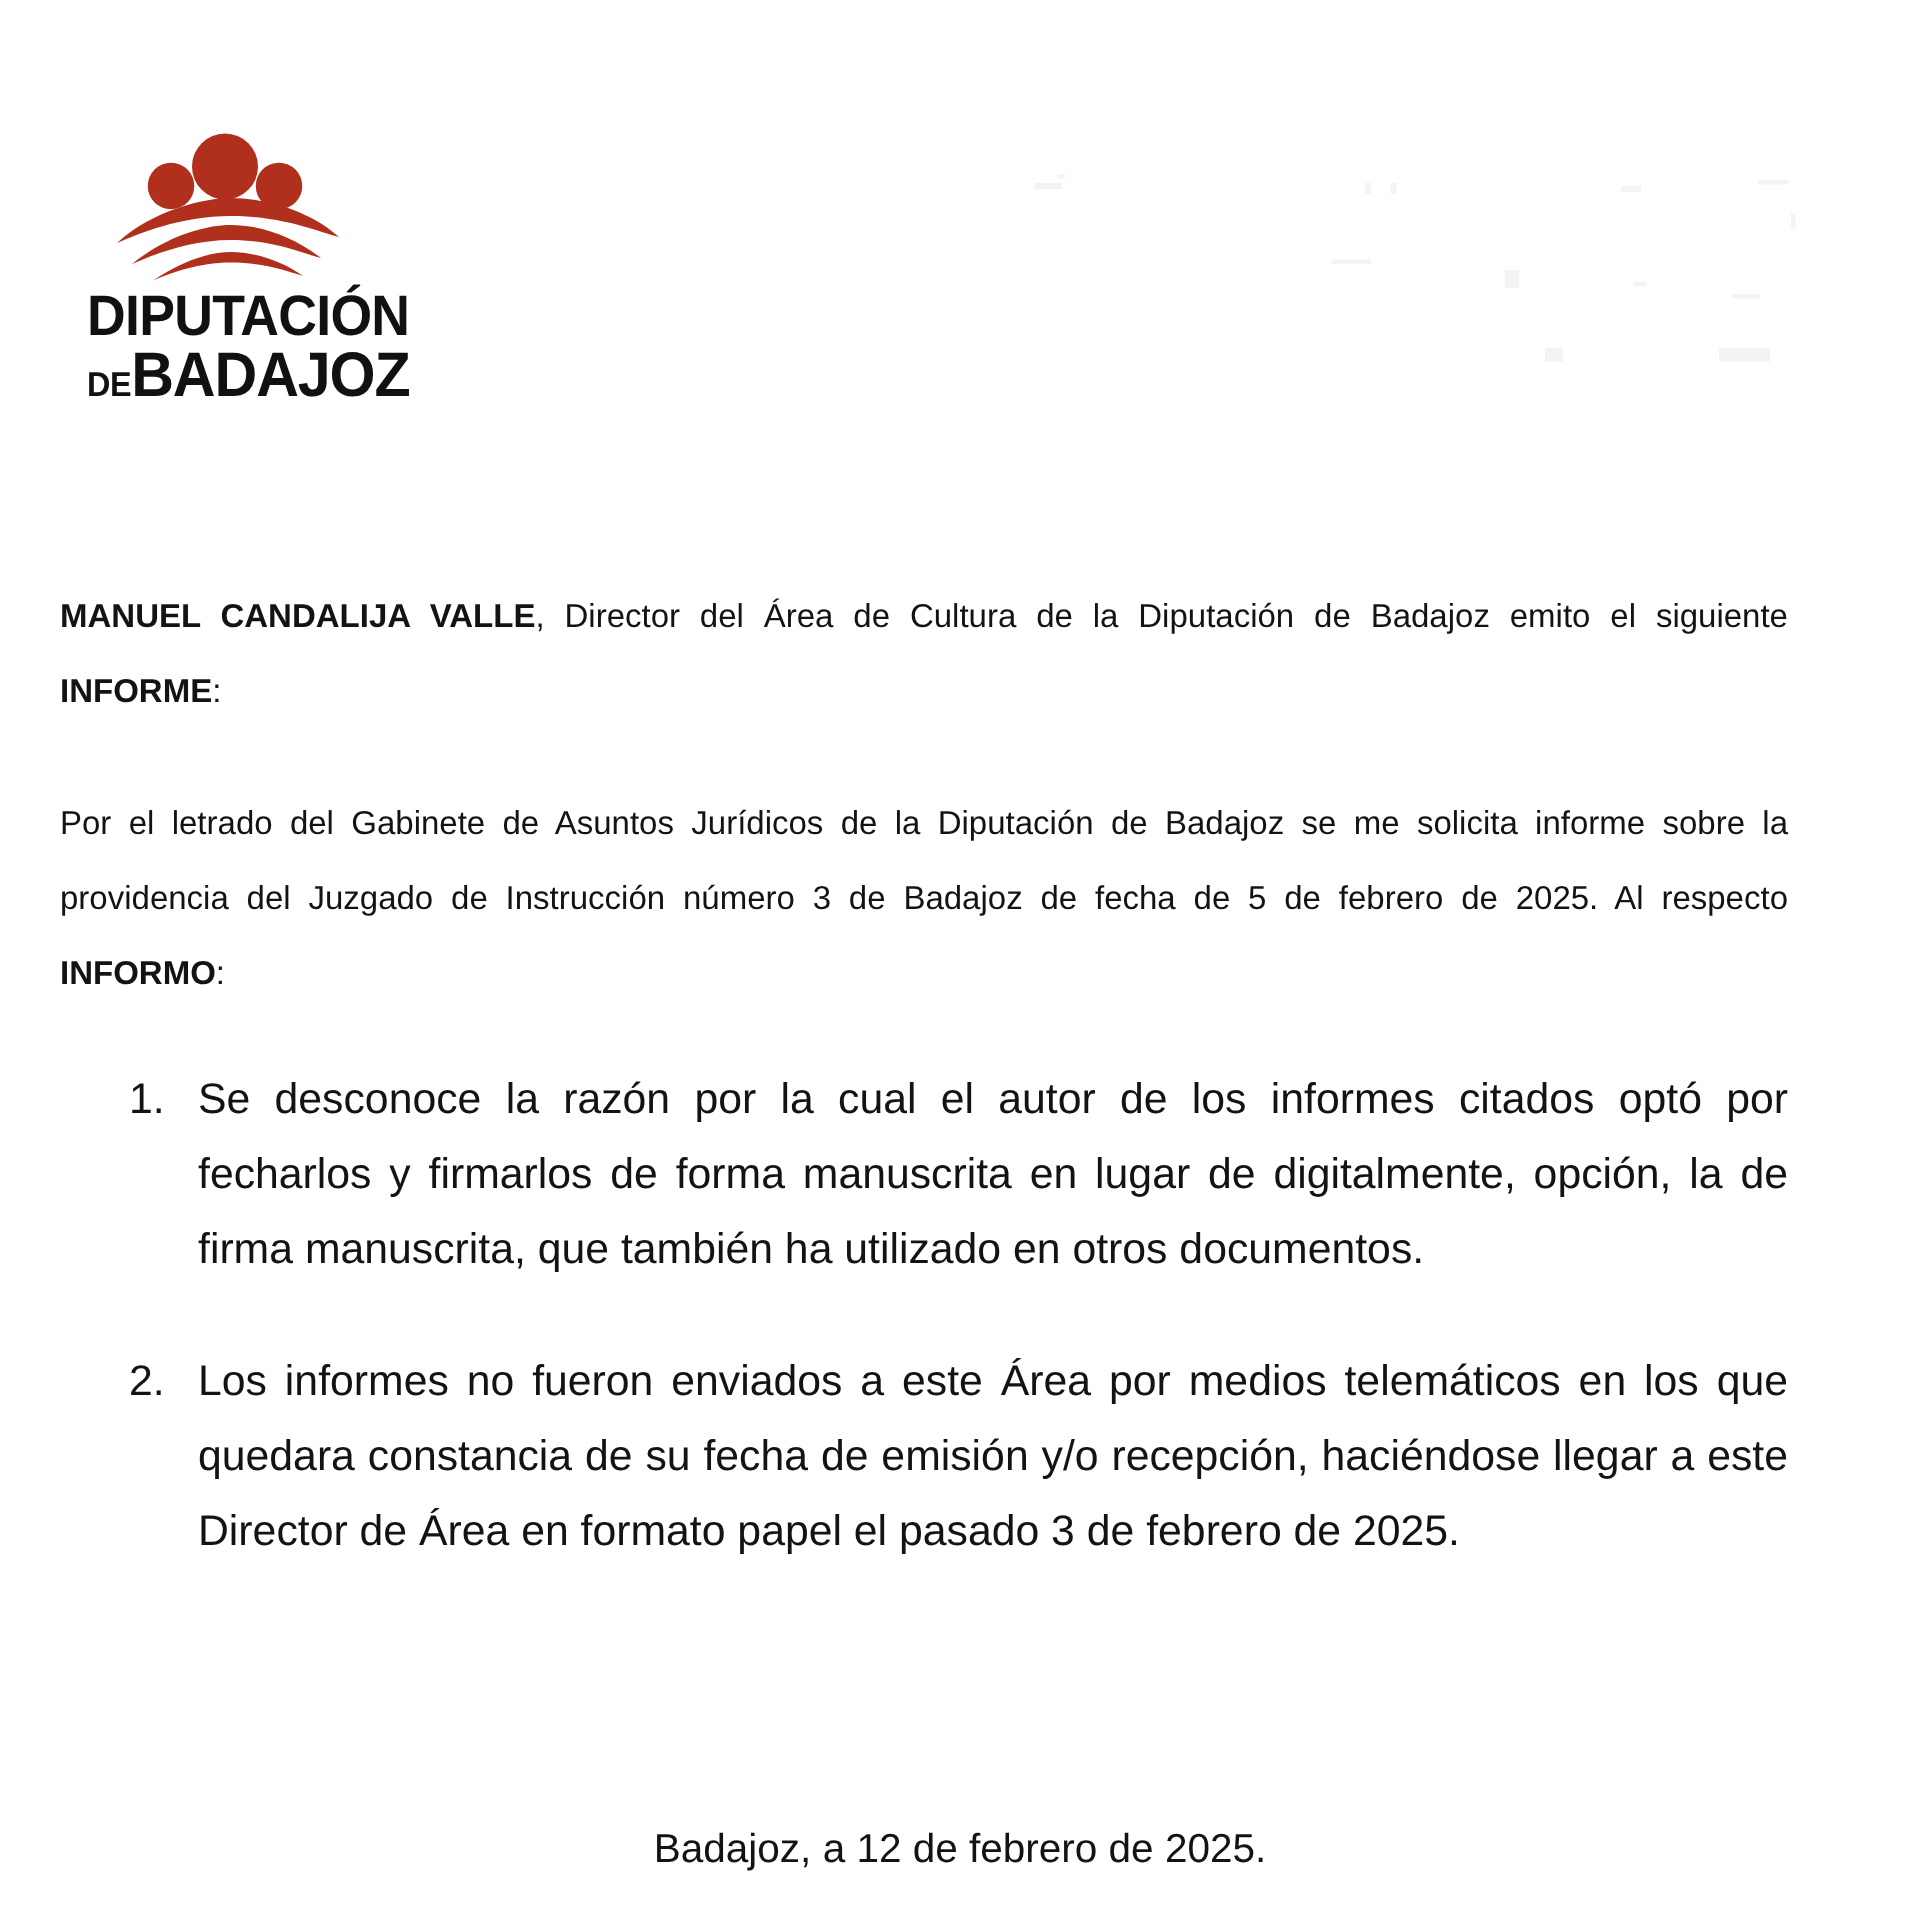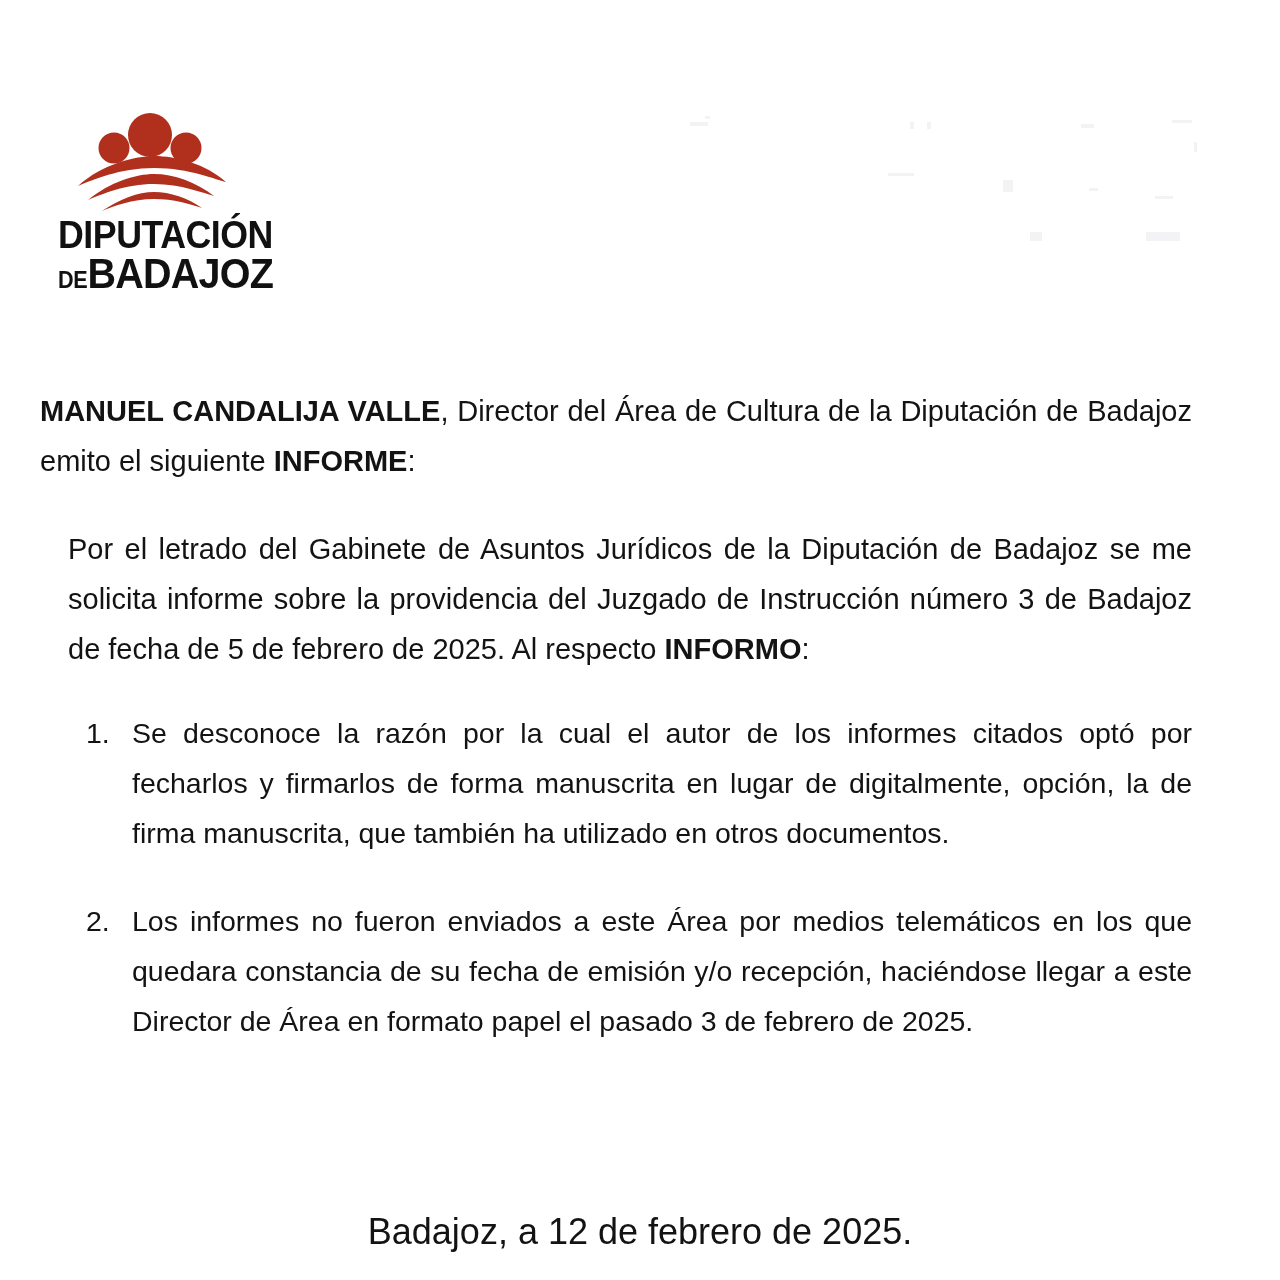--- a/index.html
+++ b/index.html
@@ -28,21 +28,21 @@
     position: absolute;
     background: #e9e9ec;
     opacity: 0.55;
     pointer-events: none;
   }
 
   
   .letterhead {
     position: absolute;
     left: 58px;
-    top: 112px;
+    top: 88px;
     width: 240px;
   }
   .logo-mark {
     position: relative;
     width: 170px;
     height: 100px;
     margin-left: 8px;
   }
   .logo-mark svg { display: block; }
 
@@ -84,27 +84,27 @@
   
   .body-block {
     position: absolute;
     left: 40px;
     top: 386px;
     width: 1152px;
   }
 
   p.para {
     margin: 0;
-    font-size: 29px;
+    font-size: 22px;
     line-height: 50px;
     text-align: justify;
     text-justify: inter-word;
     color: #131313;
   }
-  p.para + p.para { margin-top: 38px; margin-left: 28px; }
+  p.para + p.para { margin-top: 38px; }
 
   strong { font-weight: 700; }
 
   ol.numbered {
     list-style: none;
     margin: 34px 0 0 0;
     padding: 0;
   }
   ol.numbered > li {
     position: relative;
@@ -127,21 +127,21 @@
   }
   .after-list { margin-top: 38px; }
 
   
   .closing {
     position: absolute;
     left: 0;
     right: 0;
     top: 1212px;
     text-align: center;
-    font-size: 36px;
+    font-size: 27px;
     line-height: 40px;
     color: #131313;
   }
 </style>
 </head>
 <body>
 
 <div class="page">
 
   <div class="speckle" style="left:690px;top:122px;width:18px;height:4px;"></div>

